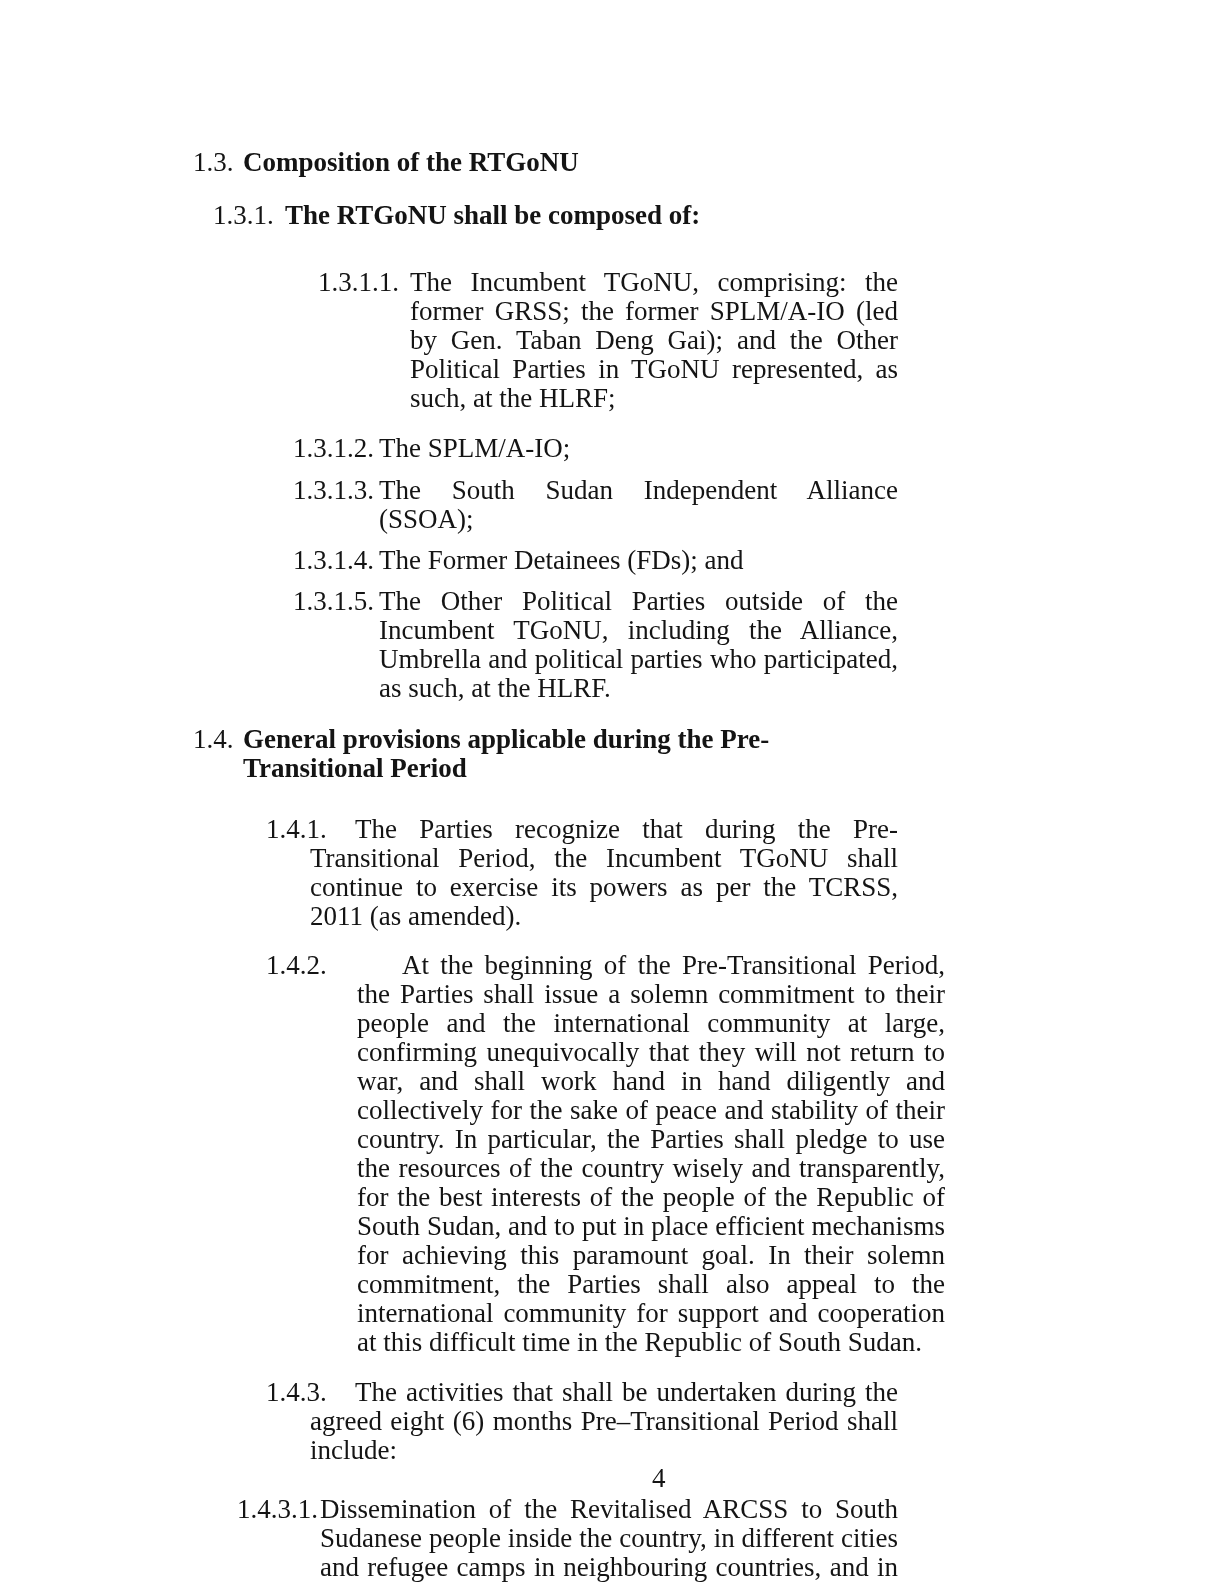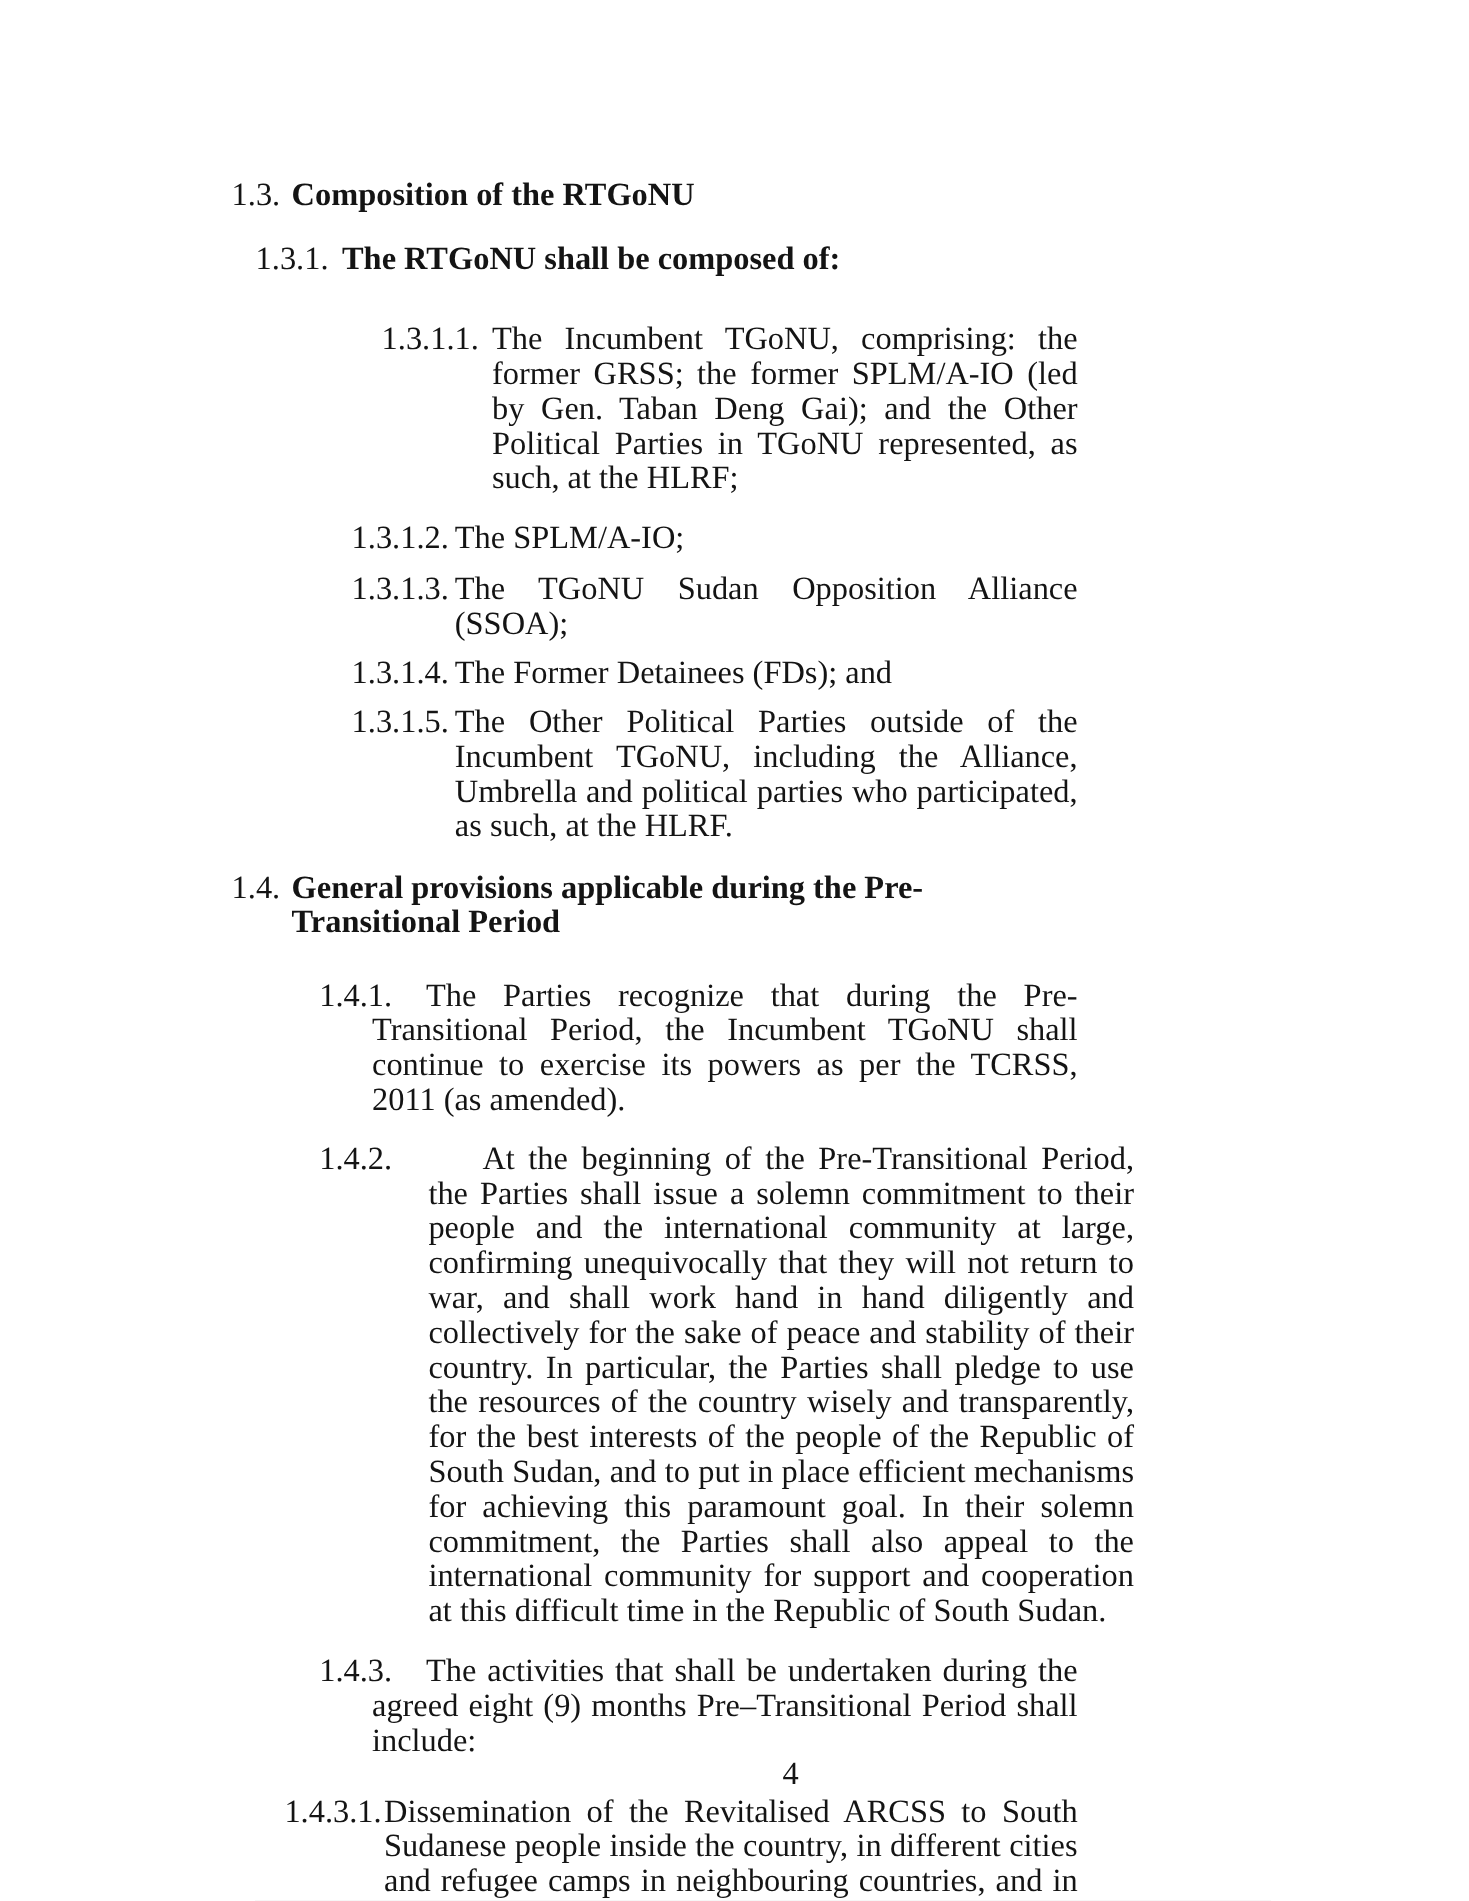--- a/index.html
+++ b/index.html
@@ -88,21 +88,21 @@
     <div class="txt">The Incumbent TGoNU, comprising: the former GRSS; the former SPLM/A-IO (led by Gen. Taban Deng Gai); and the Other Political Parties in TGoNU represented, as such, at the HLRF;</div>
   </div>
 
   <div class="block li3b mt21">
     <span class="num">1.3.1.2.</span>
     <div class="txt">The SPLM/A-IO;</div>
   </div>
 
   <div class="block li3b mt13">
     <span class="num">1.3.1.3.</span>
-    <div class="txt">The TGoNU Sudan Opposition Alliance (SSOA);</div>
+    <div class="txt">The South Sudan Independent Alliance (SSOA);</div>
   </div>
 
   <div class="block li3b mt12">
     <span class="num">1.3.1.4.</span>
     <div class="txt">The Former Detainees (FDs); and</div>
   </div>
 
   <div class="block li3b mt12">
     <span class="num">1.3.1.5.</span>
     <div class="txt">The Other Political Parties outside of the Incumbent TGoNU, including the Alliance, Umbrella and political parties who participated, as such, at the HLRF.</div>
@@ -118,21 +118,21 @@
     <div class="txt">The Parties recognize that during the Pre-Transitional Period, the Incumbent TGoNU shall continue to exercise its powers as per the TCRSS, 2011 (as amended).</div>
   </div>
 
   <div class="block li2 mt20">
     <span class="num">1.4.2.</span>
     <div class="txt">At the beginning of the Pre-Transitional Period, the Parties shall issue a solemn commitment to their people and the international community at large, confirming unequivocally that they will not return to war, and shall work hand in hand diligently and collectively for the sake of peace and stability of their country. In particular, the Parties shall pledge to use the resources of the country wisely and transparently, for the best interests of the people of the Republic of South Sudan, and to put in place efficient mechanisms for achieving this paramount goal. In their solemn commitment, the Parties shall also appeal to the international community for support and cooperation at this difficult time in the Republic of South Sudan.</div>
   </div>
 
   <div class="block li2 mt21">
     <span class="num">1.4.3.</span>
-    <div class="txt">The activities that shall be undertaken during the agreed eight (9) months Pre–Transitional Period shall include:</div>
+    <div class="txt">The activities that shall be undertaken during the agreed eight (6) months Pre–Transitional Period shall include:</div>
   </div>
 
   <div class="block li2b mt30">
     <span class="num">1.4.3.1.</span>
     <div class="txt">Dissemination of the Revitalised ARCSS to South Sudanese people inside the country, in different cities and refugee camps in neighbouring countries, and in Diaspora, so that the people can understand, support and own it;</div>
   </div>
 
   <div class="block li2b mt29">
     <span class="num">1.4.3.2.</span>
   </div>

